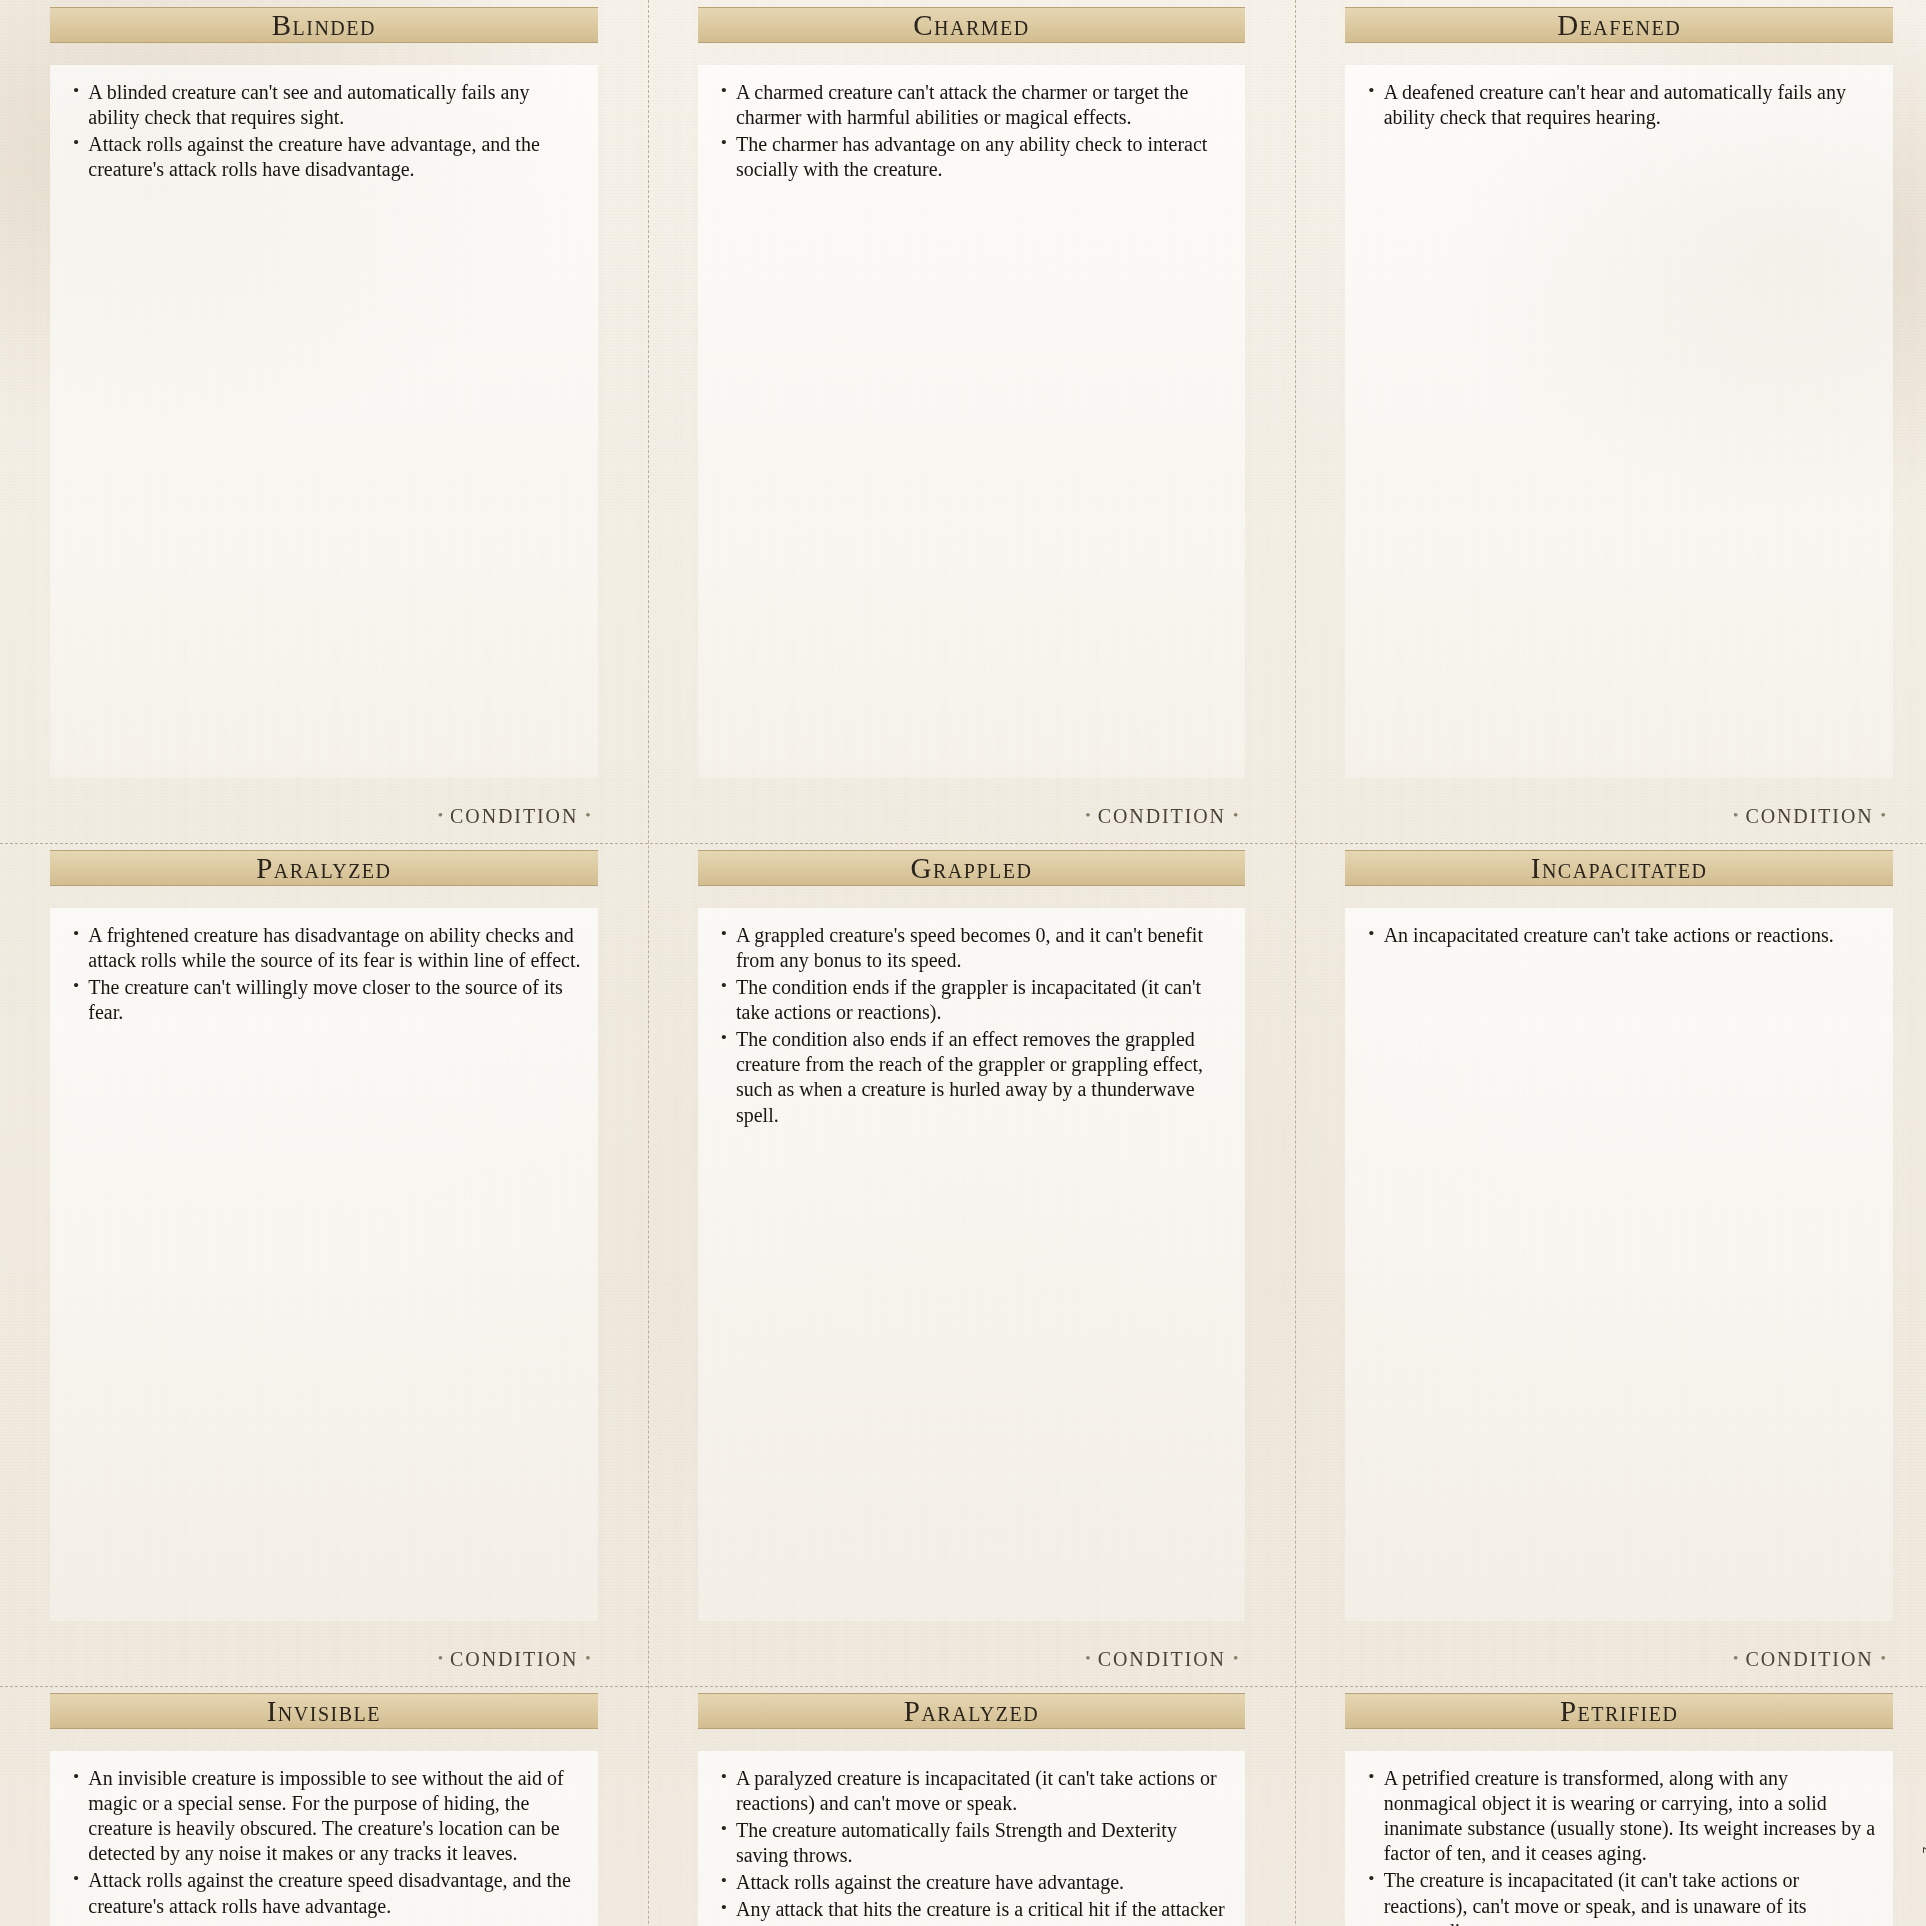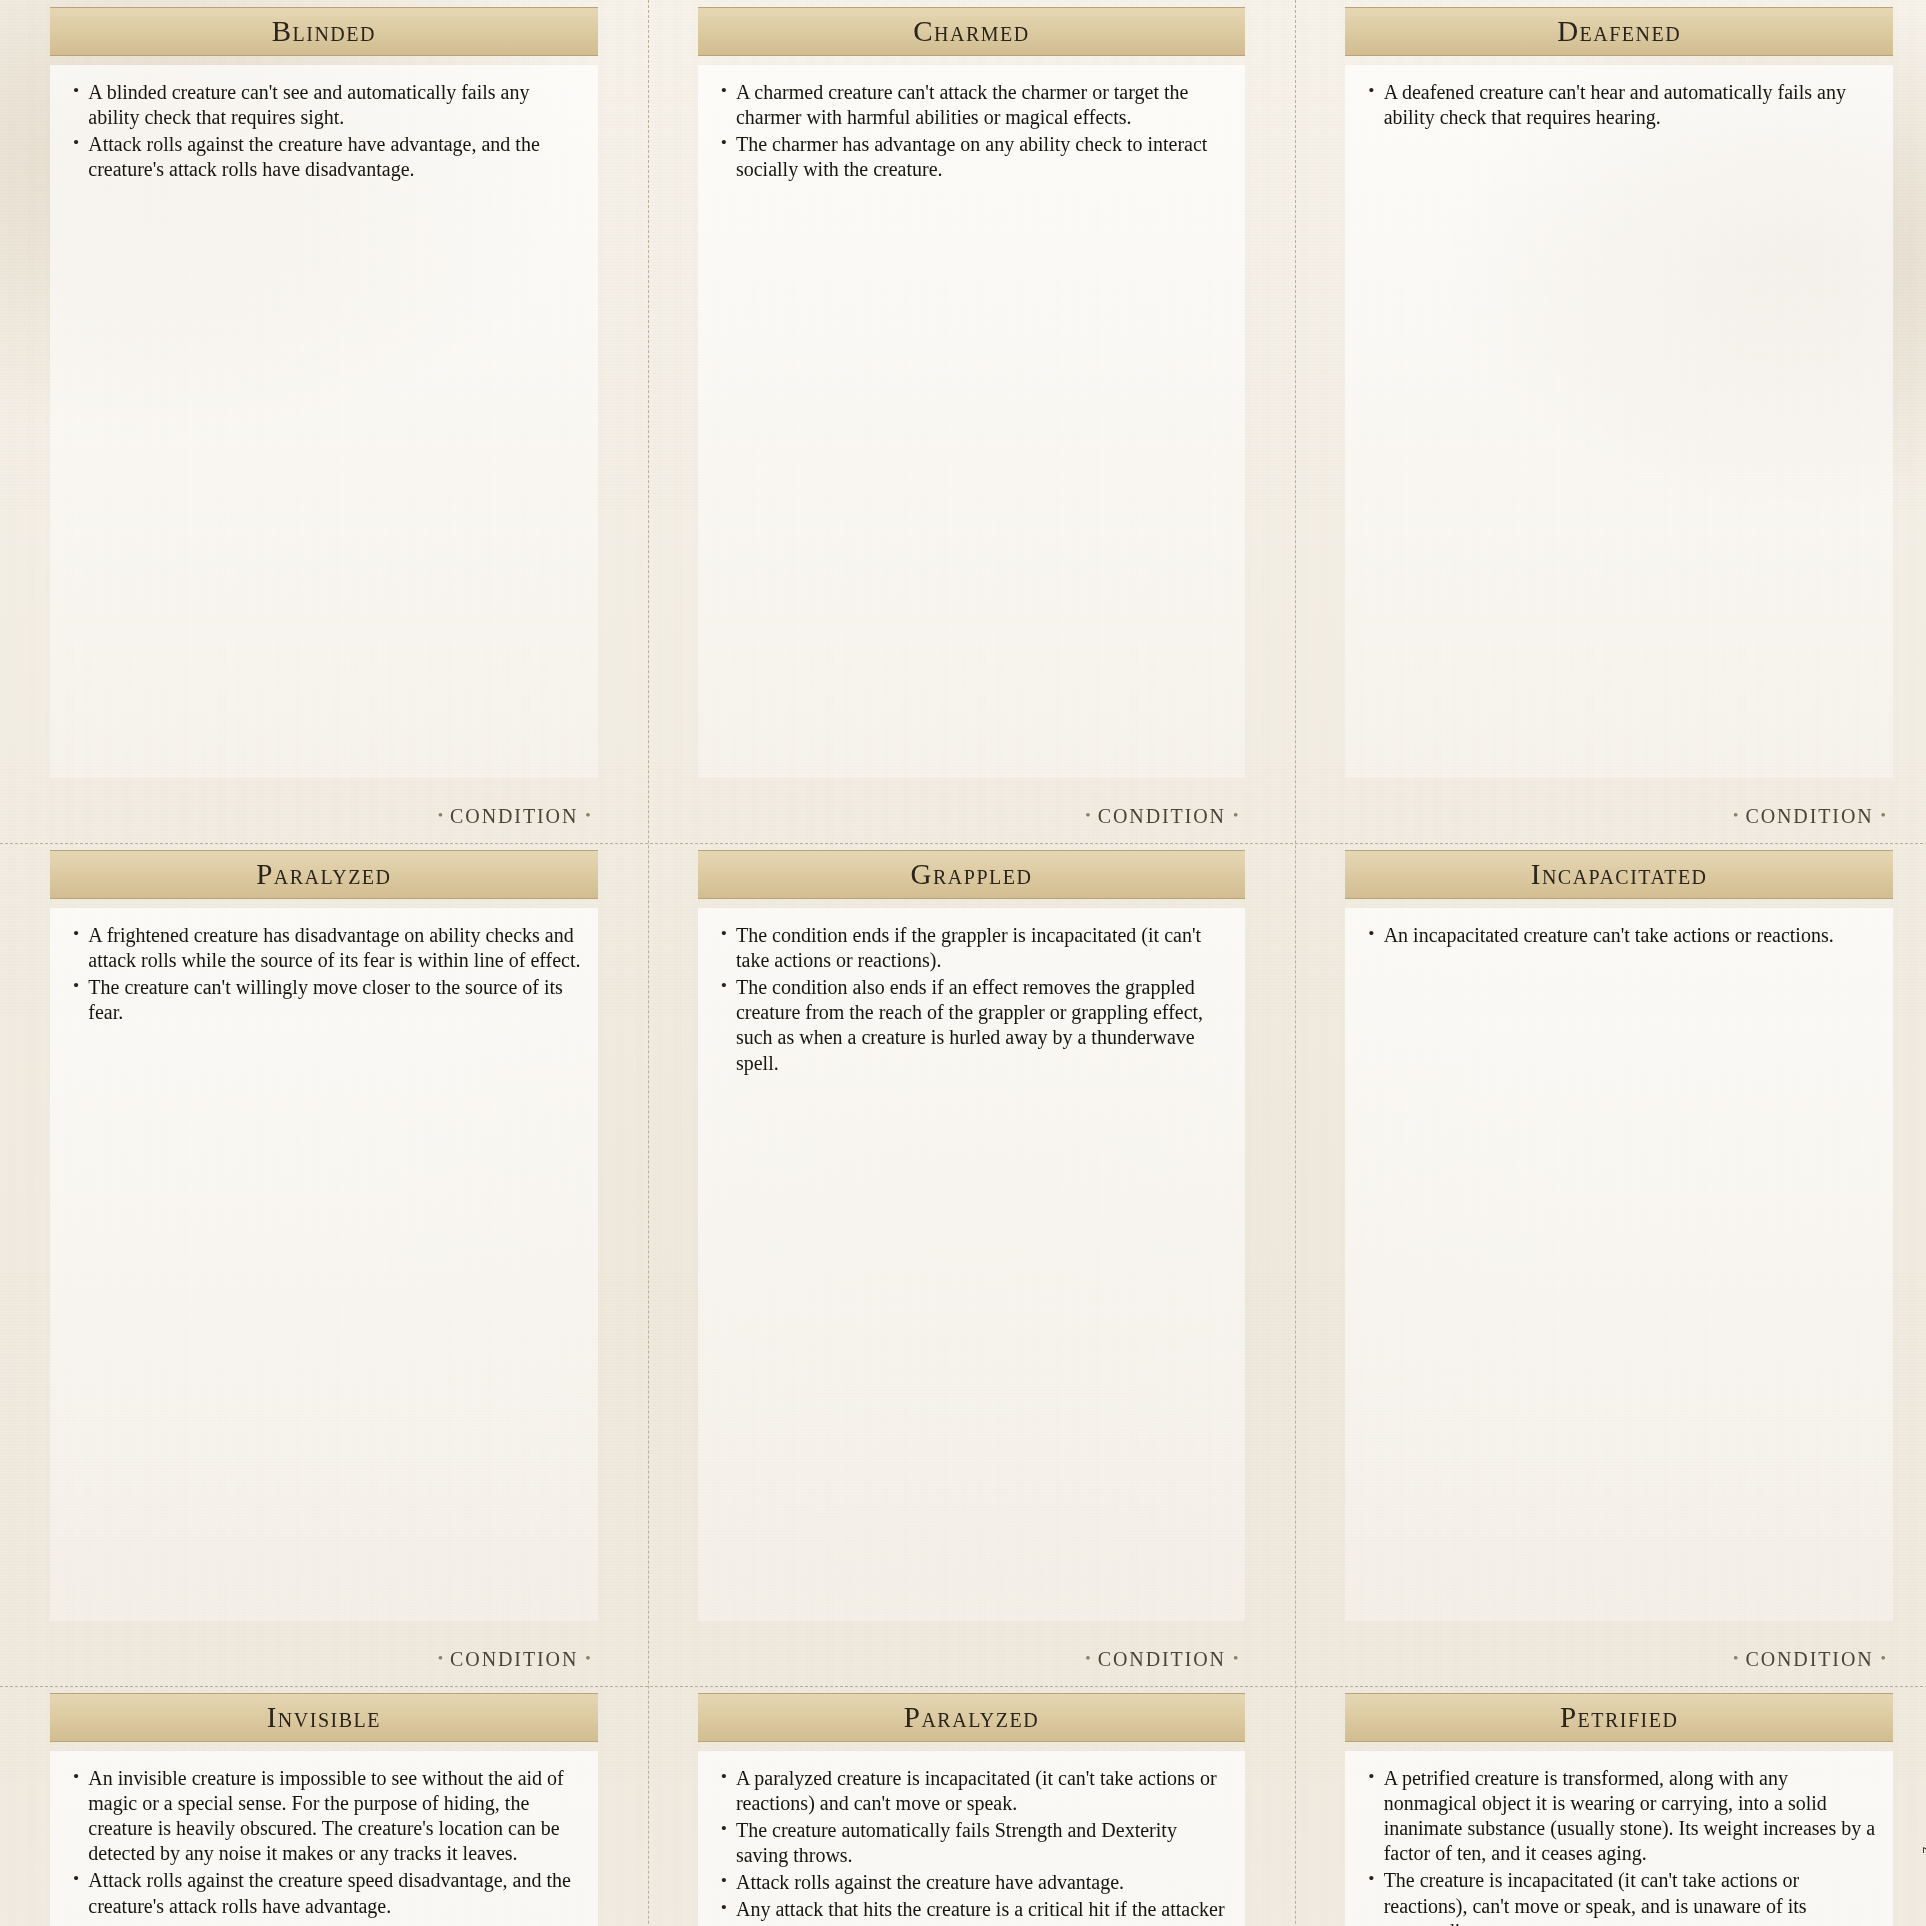--- a/index.html
+++ b/index.html
@@ -75,21 +75,21 @@
     left: 50px;
     right: 50px;
     top: 7px;
     bottom: 7px;
     background: transparent;
   }
 
   .card-banner {
     box-sizing: border-box;
     width: 100%;
-    height: 49px;
+    height: 36px;
     background: linear-gradient(180deg, #e6d7b4 0%, #ddcba3 45%, #d2bd90 100%);
     border-top: 1.5px solid #b9a376;
     border-bottom: 1.5px solid #b9a376;
     display: flex;
     align-items: center;
     justify-content: center;
   }
   .card-title {
     font-family: "Liberation Serif", serif;
     font-variant: small-caps;
@@ -240,20 +240,21 @@
     </div>
   </div>
 
   <div class="cell">
     <div class="card">
       <div class="card-banner">
         <div class="card-title">Grappled</div>
       </div>
       <div class="card-body">
         <ul class="bullets">
+          <li>A grappled creature's speed becomes 0, and it can't benefit from any bonus to its speed.</li>
           <li>The condition ends if the grappler is incapacitated (it can't take actions or reactions).</li>
           <li>The condition also ends if an effect removes the grappled creature from the reach of the grappler or grappling effect, such as when a creature is hurled away by a thunderwave spell.</li>
         </ul>
       </div>
       <div class="card-footer">
         <span class="dot">•</span><span class="footer-label">CONDITION</span><span class="dot">•</span>
       </div>
     </div>
   </div>
 

